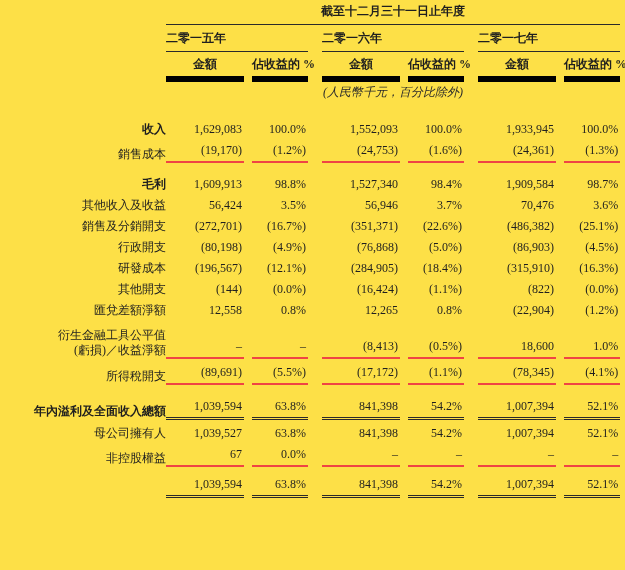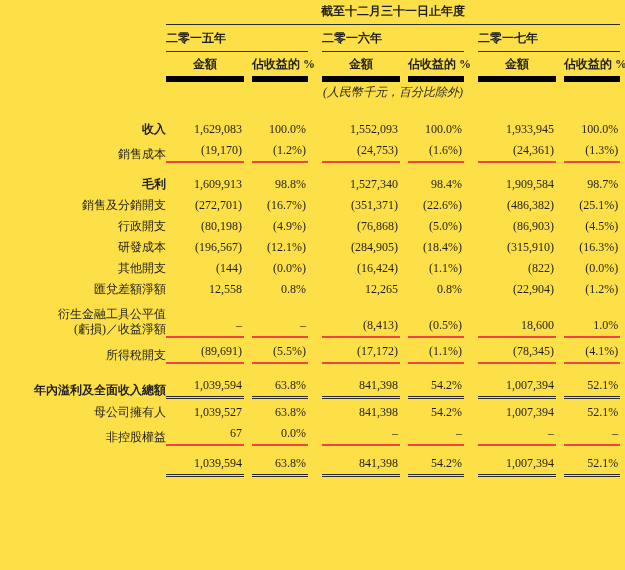--- a/index.html
+++ b/index.html
@@ -158,20 +158,34 @@
           <td></td>
           <td class="val">1,527,340</td>
           <td></td>
           <td class="val">98.4%</td>
           <td></td>
           <td class="val">1,909,584</td>
           <td></td>
           <td class="val">98.7%</td>
         </tr>
         <tr>
+          <td class="lbl">其他收入及收益</td>
+          <td class="val">56,424</td>
+          <td></td>
+          <td class="val">3.5%</td>
+          <td></td>
+          <td class="val">56,946</td>
+          <td></td>
+          <td class="val">3.7%</td>
+          <td></td>
+          <td class="val">70,476</td>
+          <td></td>
+          <td class="val">3.6%</td>
+        </tr>
+        <tr>
           <td class="lbl">銷售及分銷開支</td>
           <td class="val">(272,701)</td>
           <td></td>
           <td class="val">(16.7%)</td>
           <td></td>
           <td class="val">(351,371)</td>
           <td></td>
           <td class="val">(22.6%)</td>
           <td></td>
           <td class="val">(486,382)</td>

